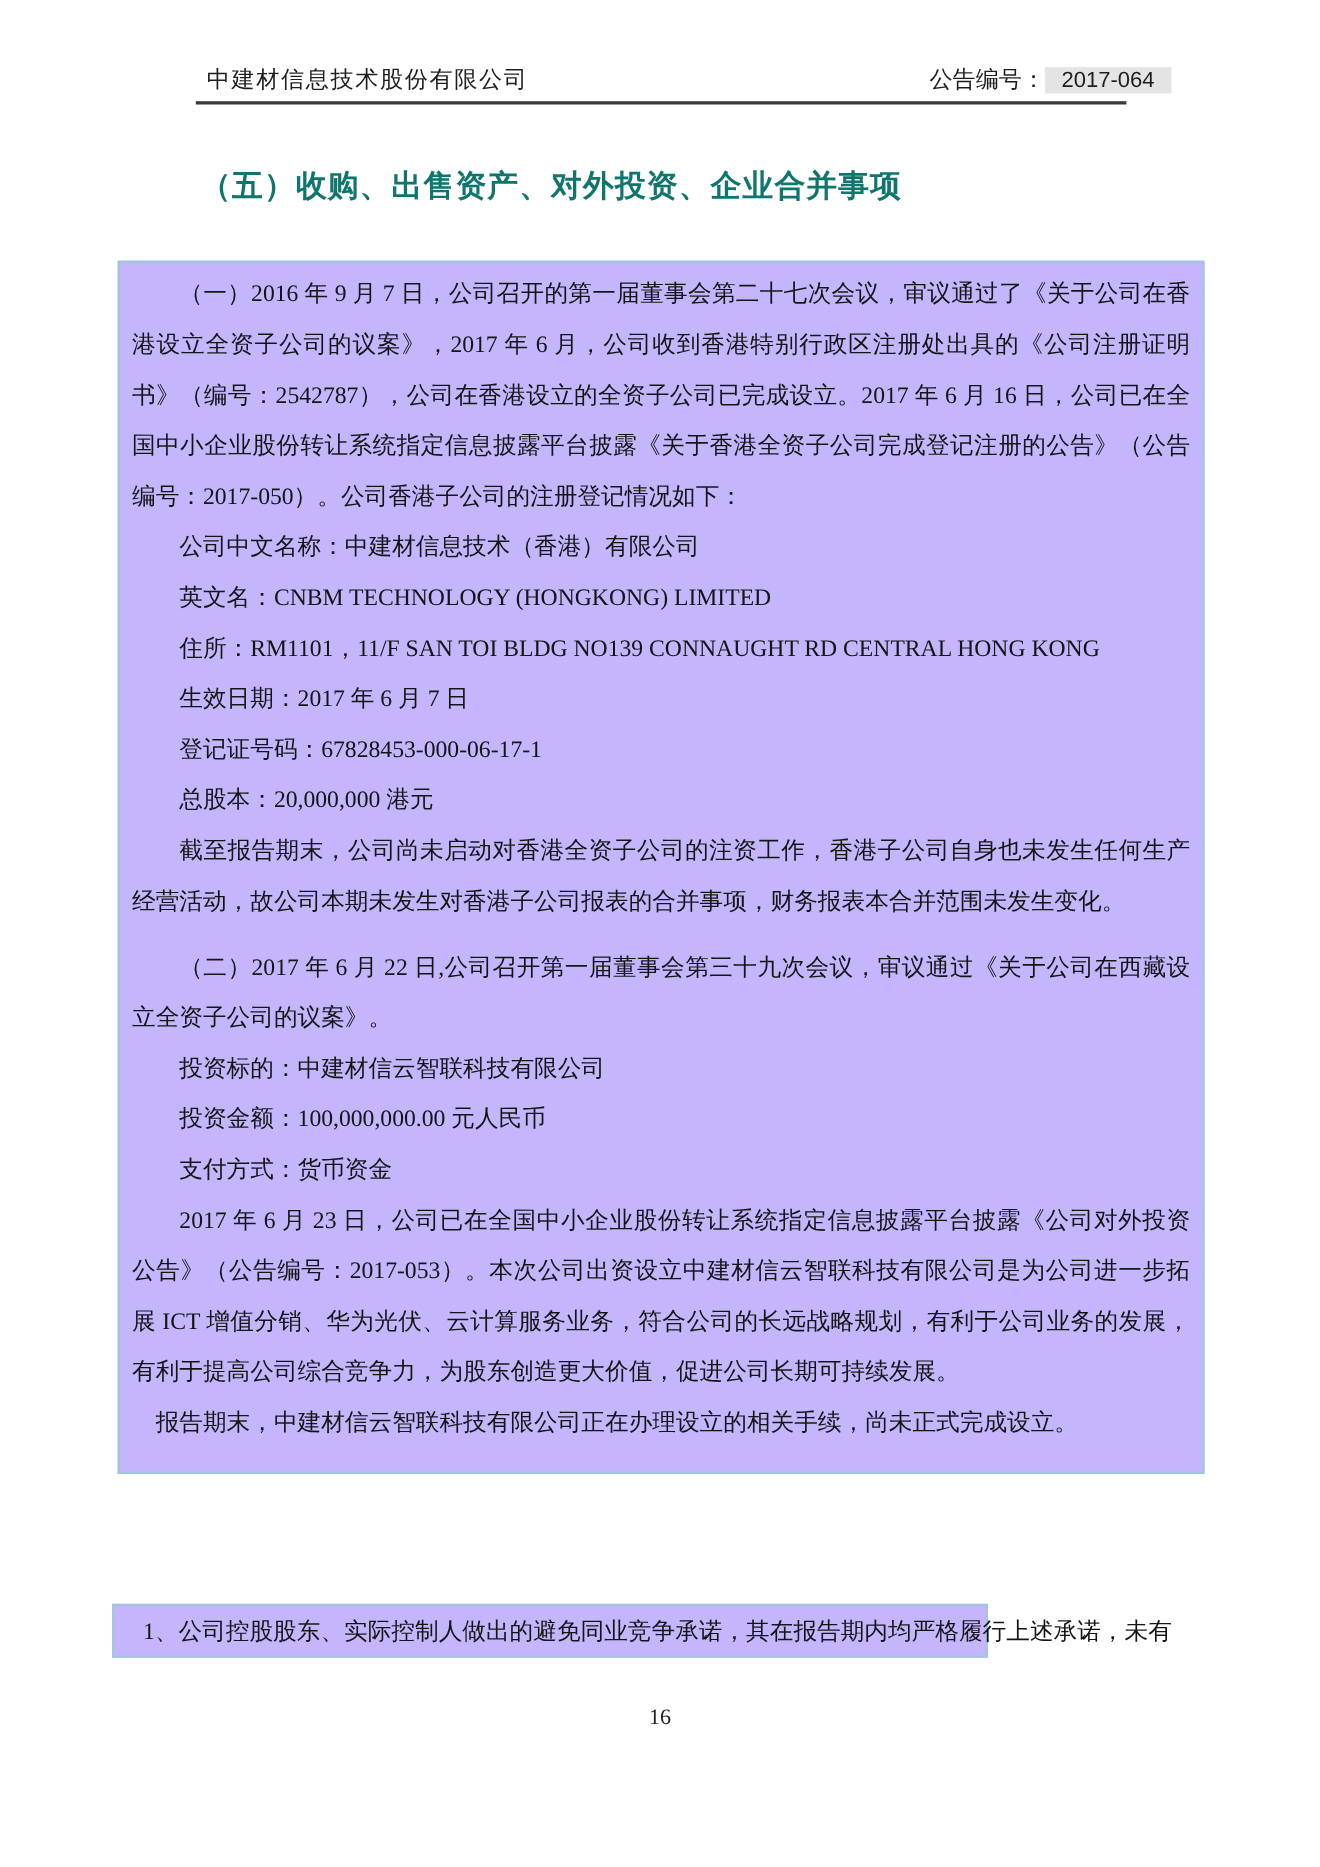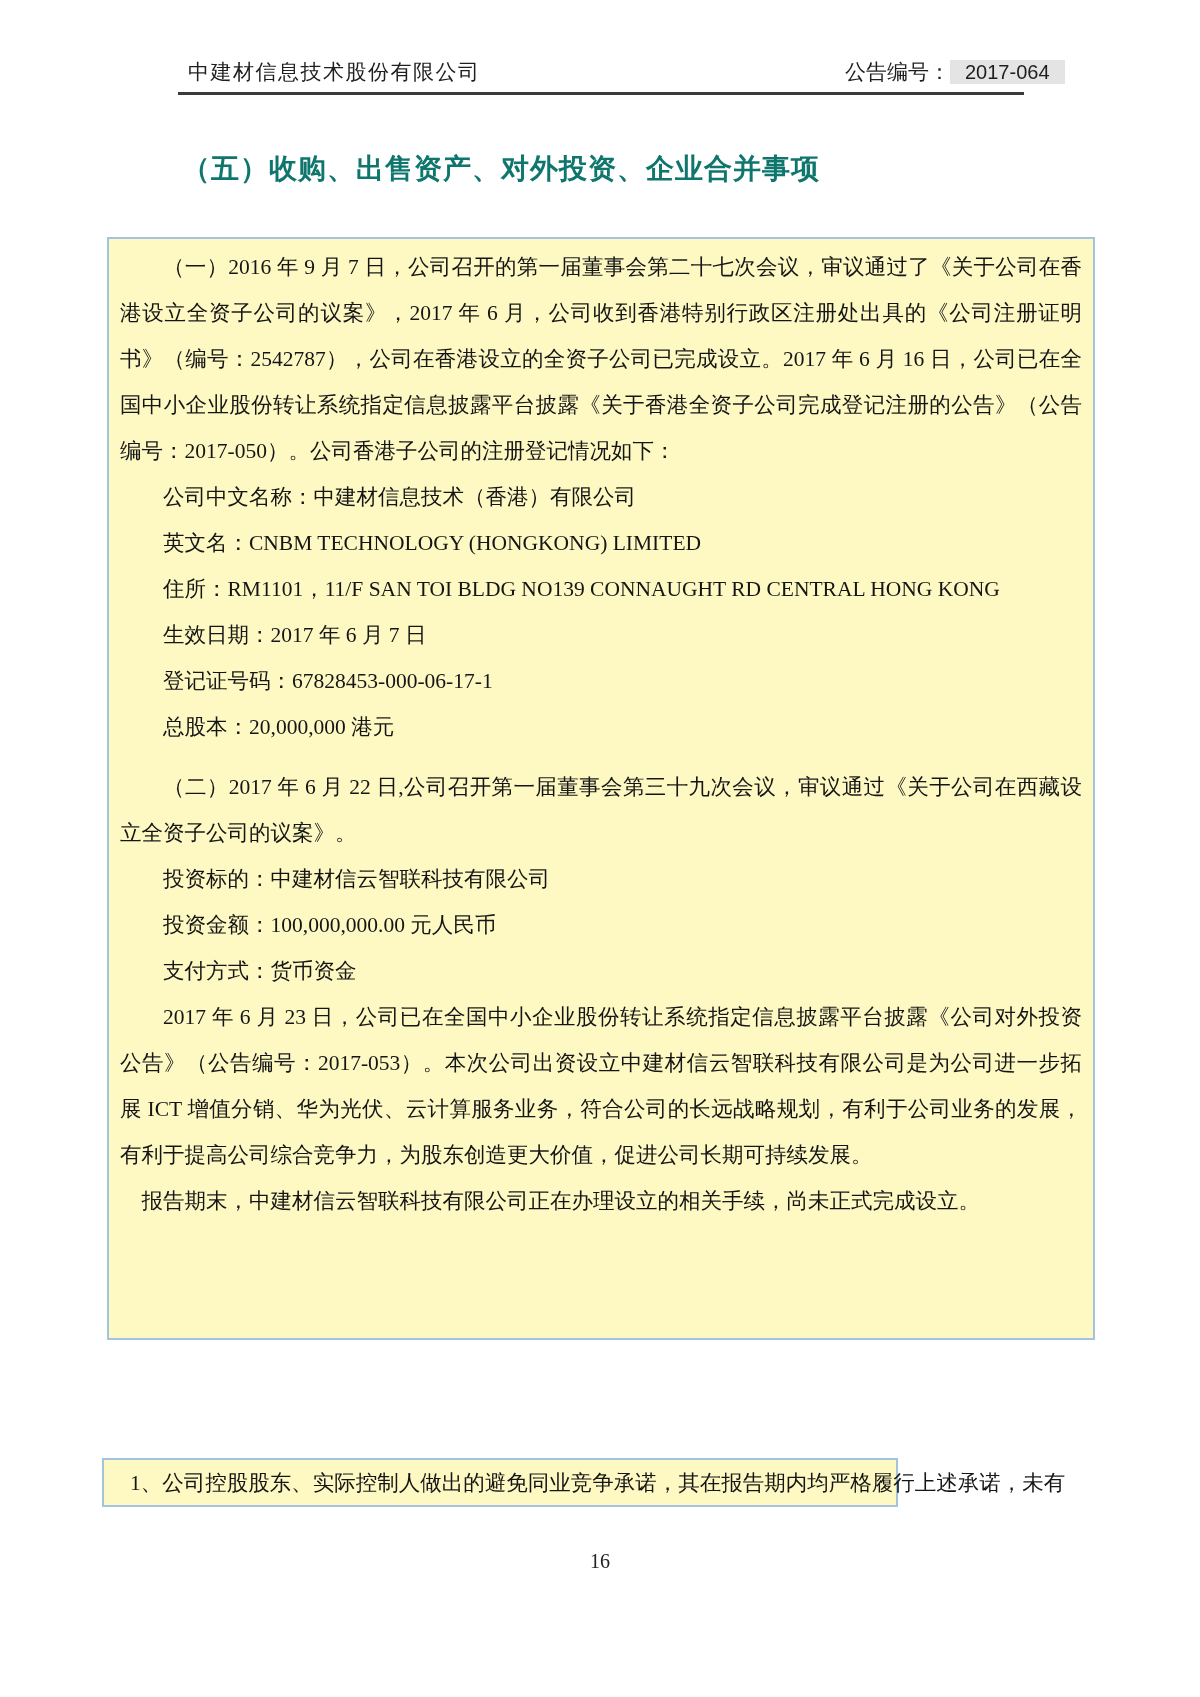--- a/index.html
+++ b/index.html
@@ -53,21 +53,21 @@
     color: #0f766e;
   }
   .sec-title.five { top: 150px; }
   .sec-title.six  { top: 1378px; }
 
   
   .textbox {
     position: absolute;
     border: 2px solid #a3c4de;
     box-sizing: border-box;
-    background: #fef9c3;
+    background: #c4b5fd;
   }
   .box-1 {
     left: 107px; top: 237px;
     width: 988px; height: 1103px;
     padding: 5px 11px;
     overflow: hidden;
   }
   .box-2 {
     left: 102px; top: 1458px;
     width: 796px; height: 49px;
@@ -116,20 +116,21 @@
   <div class="textbox box-1">
     <p class="indent2">（一）2016 年 9 月 7 日，公司召开的第一届董事会第二十七次会议，审议通过了《关于公司在香港设立全资子公司的议案》，2017 年 6 月，公司收到香港特别行政区注册处出具的《公司注册证明书》（编号：2542787），公司在香港设立的全资子公司已完成设立。2017 年 6 月 16 日，公司已在全国中小企业股份转让系统指定信息披露平台披露《关于香港全资子公司完成登记注册的公告》（公告编号：2017-050）。公司香港子公司的注册登记情况如下：</p>
 
     <p class="field">公司中文名称：中建材信息技术（香港）有限公司</p>
     <p class="field">英文名：CNBM TECHNOLOGY (HONGKONG) LIMITED</p>
     <p class="field">住所：RM1101，11/F SAN TOI BLDG NO139 CONNAUGHT RD CENTRAL HONG KONG</p>
     <p class="field">生效日期：2017 年 6 月 7 日</p>
     <p class="field">登记证号码：67828453-000-06-17-1</p>
     <p class="field">总股本：20,000,000 港元</p>
 
+    <p class="indent2">截至报告期末，公司尚未启动对香港全资子公司的注资工作，香港子公司自身也未发生任何生产经营活动，故公司本期未发生对香港子公司报表的合并事项，财务报表本合并范围未发生变化。</p>
 
     <p class="indent2 gap-top">（二）2017 年 6 月 22 日,公司召开第一届董事会第三十九次会议，审议通过《关于公司在西藏设立全资子公司的议案》。</p>
 
     <p class="field">投资标的：中建材信云智联科技有限公司</p>
     <p class="field">投资金额：100,000,000.00 元人民币</p>
     <p class="field">支付方式：货币资金</p>
 
     <p class="indent2">2017 年 6 月 23 日，公司已在全国中小企业股份转让系统指定信息披露平台披露《公司对外投资公告》（公告编号：2017-053）。本次公司出资设立中建材信云智联科技有限公司是为公司进一步拓展 ICT 增值分销、华为光伏、云计算服务业务，符合公司的长远战略规划，有利于公司业务的发展，有利于提高公司综合竞争力，为股东创造更大价值，促进公司长期可持续发展。</p>
 
     <p class="indent1">报告期末，中建材信云智联科技有限公司正在办理设立的相关手续，尚未正式完成设立。</p>

